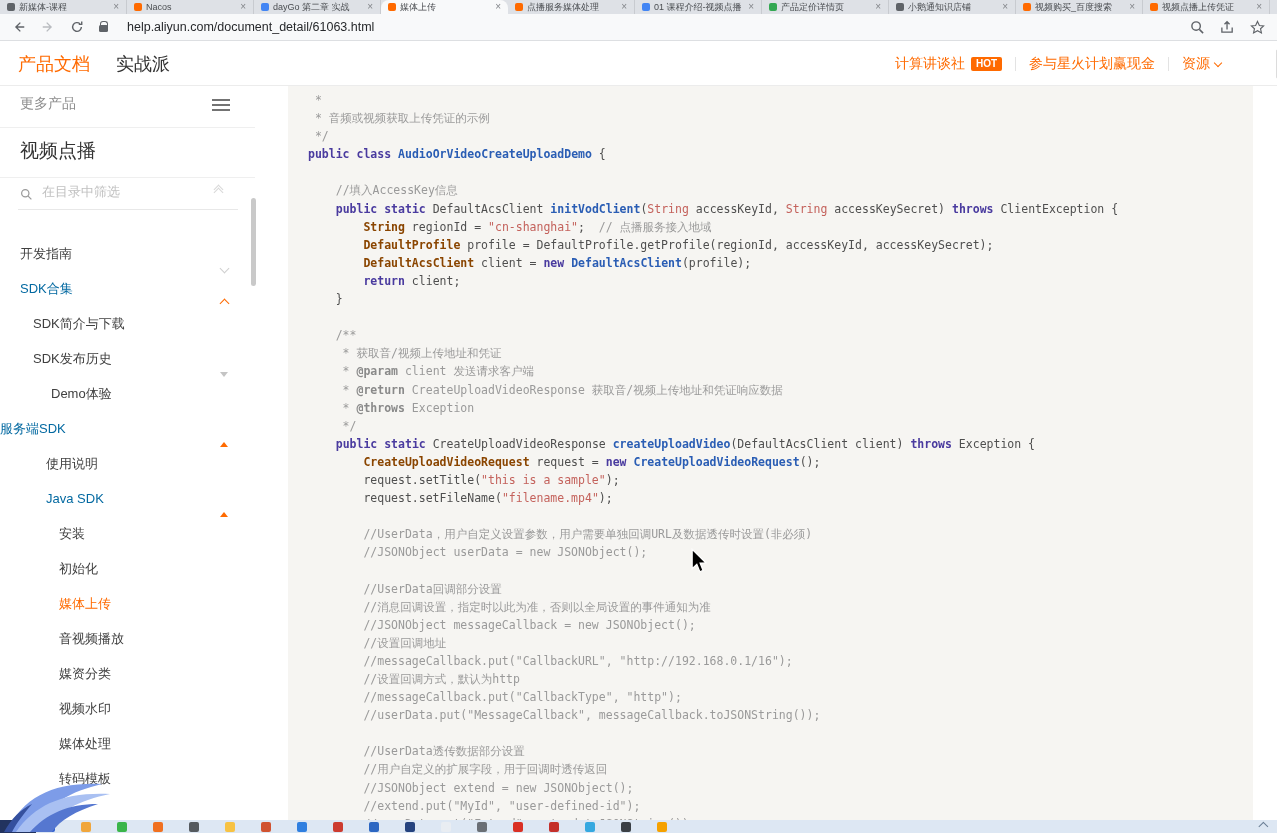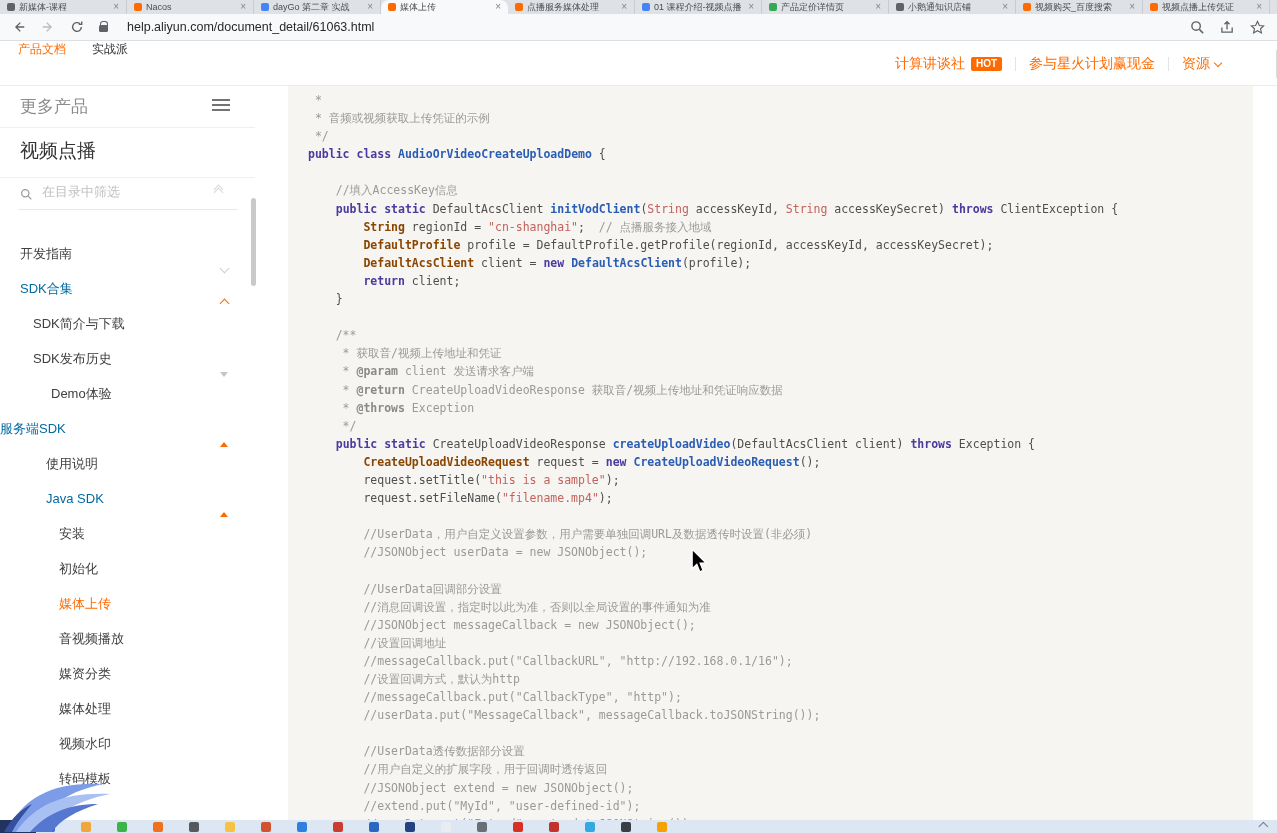--- a/index.html
+++ b/index.html
@@ -17,33 +17,33 @@
 
   #toolbar{position:absolute;left:0;top:14px;width:1277px;height:27px;background:#f8f9fa;border-bottom:1px solid #dddfe2;
            display:flex;align-items:center;padding:0 12px;gap:15px}
   #toolbar svg{display:block}
   .url{font-size:12.5px;color:#27292c;margin-left:4px;flex:1 1 auto}
   .lock{width:9px;height:7px;background:#5f6368;border-radius:1.5px;position:relative;margin-top:3px}
   .lock:before{content:"";position:absolute;left:1px;top:-4px;width:6px;height:5px;border:1.5px solid #5f6368;border-bottom:none;border-radius:3px 3px 0 0}
 
   
   #siteheader{position:absolute;left:0;top:41px;width:1277px;height:45px;background:#fff;border-bottom:1px solid #ececec;z-index:3}
-  #hleft{position:absolute;left:18px;top:0;height:45px;display:flex;gap:26px;font-size:12px}
+  #hleft{position:absolute;left:18px;top:0;height:45px;display:flex;align-items:center;gap:26px;font-size:18px}
   .navorange{color:#ff6a00}
   .navdark{color:#333}
   #hright{position:absolute;left:895px;top:0;height:45px;display:flex;align-items:center;gap:13px;font-size:14px;white-space:nowrap}
   .hot{display:inline-block;background:#ff6a00;color:#fff;font-size:10px;font-weight:bold;line-height:14px;padding:0 5px;border-radius:2px;margin-left:6px;vertical-align:1px}
   .hsep{width:1px;height:14px;background:#e3e3e3}
   .chev-dn-sm{display:inline-block;width:6px;height:6px;border-right:1.5px solid #ff6a00;border-bottom:1.5px solid #ff6a00;transform:rotate(45deg);margin-left:5px;vertical-align:2px}
   #docsearch{margin-left:42px;width:190px;height:30px;border:1px solid #dcdcdc;border-radius:2px;padding:0 10px;font-size:13px;color:#333;background:#fff;outline:none}
   #docsearch::placeholder{color:#8c8c8c}
 
   
   #sidebar{position:absolute;left:0;top:86px;width:272px;height:747px;background:#fff;z-index:2}
-  #moreprod{position:absolute;left:20px;top:9px;font-size:17px;color:#8c8c8c}
+  #moreprod{position:absolute;left:20px;top:9px;font-size:14px;color:#8c8c8c}
   #burger{position:absolute;left:212px;top:13px;width:18px;height:12px}
   #burger i{display:block;height:2px;background:#737373;margin-bottom:3px}
   .sdiv{position:absolute;left:0;width:255px;height:1px;background:#efefef}
   #prodtitle{position:absolute;left:20px;top:52px;font-size:19px;color:#333}
   #filterrow{position:absolute;left:18px;top:94px;width:220px;height:30px;border-bottom:1px solid #e8e8e8}
   #filterrow svg{position:absolute;left:2px;top:8px}
   #tocfilter{position:absolute;left:24px;top:4px;width:150px;border:none;outline:none;font-size:13px;color:#555;background:transparent}
   #tocfilter::placeholder{color:#c0c0c0}
   #collapseall{position:absolute;left:197px;top:6px}
   #collapseall i{display:block;width:7px;height:7px;border-right:1.6px solid #d8d8d8;border-bottom:1.6px solid #d8d8d8;transform:rotate(-135deg)}
@@ -206,22 +206,22 @@
       <div class="srow" style="padding-left: 33px;"><span>SDK发布历史</span><span class="arr"><i class="tri down"></i></span></div>
       <div class="srow" style="padding-left: 51px;"><span>Demo体验</span></div>
       <div class="srow on" style=""><span>服务端SDK</span><span class="arr"><i class="tri up"></i></span></div>
       <div class="srow" style="padding-left: 46px;"><span>使用说明</span></div>
       <div class="srow on" style="padding-left: 46px;"><span>Java SDK</span><span class="arr"><i class="tri up"></i></span></div>
       <div class="srow" style="padding-left: 59px;"><span>安装</span></div>
       <div class="srow" style="padding-left: 59px;"><span>初始化</span></div>
       <div class="srow cur" style="padding-left: 59px;"><span>媒体上传</span></div>
       <div class="srow" style="padding-left: 59px;"><span>音视频播放</span></div>
       <div class="srow" style="padding-left: 59px;"><span>媒资分类</span></div>
+      <div class="srow" style="padding-left: 59px;"><span>视频水印</span></div>
       <div class="srow" style="padding-left: 59px;"><span>媒体处理</span></div>
-      <div class="srow" style="padding-left: 59px;"><span>视频水印</span></div>
       <div class="srow" style="padding-left: 59px;"><span>转码模板</span></div>
     </div>
   <div id="sb-thumb"></div>
 </div>
 
 <div id="codeblock">
   <div id="code-lines"><div class="cl"><span class="tk-c"> *</span></div><div class="cl"><span class="tk-c"> * 音频或视频获取上传凭证的示例</span></div><div class="cl"><span class="tk-c"> */</span></div><div class="cl"><span class="tk-k">public</span><span class="tk-p"> </span><span class="tk-k">class</span><span class="tk-p"> </span><span class="tk-f">AudioOrVideoCreateUploadDemo</span><span class="tk-p"> {</span></div><div class="cl">&nbsp;</div><div class="cl"><span class="tk-p">    </span><span class="tk-c">//填入AccessKey信息</span></div><div class="cl"><span class="tk-p">    </span><span class="tk-k">public</span><span class="tk-p"> </span><span class="tk-k">static</span><span class="tk-p"> DefaultAcsClient </span><span class="tk-f">initVodClient</span><span class="tk-p">(</span><span class="tk-b">String</span><span class="tk-p"> accessKeyId, </span><span class="tk-b">String</span><span class="tk-p"> accessKeySecret) </span><span class="tk-k">throws</span><span class="tk-p"> ClientException {</span></div><div class="cl"><span class="tk-p">        </span><span class="tk-t">String</span><span class="tk-p"> regionId = </span><span class="tk-s">"cn-shanghai"</span><span class="tk-p">;  </span><span class="tk-c">// 点播服务接入地域</span></div><div class="cl"><span class="tk-p">        </span><span class="tk-t">DefaultProfile</span><span class="tk-p"> profile = DefaultProfile.getProfile(regionId, accessKeyId, accessKeySecret);</span></div><div class="cl"><span class="tk-p">        </span><span class="tk-t">DefaultAcsClient</span><span class="tk-p"> client = </span><span class="tk-k">new</span><span class="tk-p"> </span><span class="tk-f">DefaultAcsClient</span><span class="tk-p">(profile);</span></div><div class="cl"><span class="tk-p">        </span><span class="tk-k">return</span><span class="tk-p"> client;</span></div><div class="cl"><span class="tk-p">    }</span></div><div class="cl">&nbsp;</div><div class="cl"><span class="tk-c">    /**</span></div><div class="cl"><span class="tk-c">     * 获取音/视频上传地址和凭证</span></div><div class="cl"><span class="tk-c">     * </span><span class="tk-d">@param</span><span class="tk-c"> client 发送请求客户端</span></div><div class="cl"><span class="tk-c">     * </span><span class="tk-d">@return</span><span class="tk-c"> CreateUploadVideoResponse 获取音/视频上传地址和凭证响应数据</span></div><div class="cl"><span class="tk-c">     * </span><span class="tk-d">@throws</span><span class="tk-c"> Exception</span></div><div class="cl"><span class="tk-c">     */</span></div><div class="cl"><span class="tk-p">    </span><span class="tk-k">public</span><span class="tk-p"> </span><span class="tk-k">static</span><span class="tk-p"> CreateUploadVideoResponse </span><span class="tk-f">createUploadVideo</span><span class="tk-p">(DefaultAcsClient client) </span><span class="tk-k">throws</span><span class="tk-p"> Exception {</span></div><div class="cl"><span class="tk-p">        </span><span class="tk-t">CreateUploadVideoRequest</span><span class="tk-p"> request = </span><span class="tk-k">new</span><span class="tk-p"> </span><span class="tk-f">CreateUploadVideoRequest</span><span class="tk-p">();</span></div><div class="cl"><span class="tk-p">        request.setTitle(</span><span class="tk-s">"this is a sample"</span><span class="tk-p">);</span></div><div class="cl"><span class="tk-p">        request.setFileName(</span><span class="tk-s">"filename.mp4"</span><span class="tk-p">);</span></div><div class="cl">&nbsp;</div><div class="cl"><span class="tk-p">        </span><span class="tk-c">//UserData，用户自定义设置参数，用户需要单独回调URL及数据透传时设置(非必须)</span></div><div class="cl"><span class="tk-p">        </span><span class="tk-c">//JSONObject userData = new JSONObject();</span></div><div class="cl">&nbsp;</div><div class="cl"><span class="tk-p">        </span><span class="tk-c">//UserData回调部分设置</span></div><div class="cl"><span class="tk-p">        </span><span class="tk-c">//消息回调设置，指定时以此为准，否则以全局设置的事件通知为准</span></div><div class="cl"><span class="tk-p">        </span><span class="tk-c">//JSONObject messageCallback = new JSONObject();</span></div><div class="cl"><span class="tk-p">        </span><span class="tk-c">//设置回调地址</span></div><div class="cl"><span class="tk-p">        </span><span class="tk-c">//messageCallback.put("CallbackURL", "http://192.168.0.1/16");</span></div><div class="cl"><span class="tk-p">        </span><span class="tk-c">//设置回调方式，默认为http</span></div><div class="cl"><span class="tk-p">        </span><span class="tk-c">//messageCallback.put("CallbackType", "http");</span></div><div class="cl"><span class="tk-p">        </span><span class="tk-c">//userData.put("MessageCallback", messageCallback.toJSONString());</span></div><div class="cl">&nbsp;</div><div class="cl"><span class="tk-p">        </span><span class="tk-c">//UserData透传数据部分设置</span></div><div class="cl"><span class="tk-p">        </span><span class="tk-c">//用户自定义的扩展字段，用于回调时透传返回</span></div><div class="cl"><span class="tk-p">        </span><span class="tk-c">//JSONObject extend = new JSONObject();</span></div><div class="cl"><span class="tk-p">        </span><span class="tk-c">//extend.put("MyId", "user-defined-id");</span></div><div class="cl"><span class="tk-p">        </span><span class="tk-c">//userData.put("Extend", extend.toJSONString());</span></div></div>
 </div>
 
 <svg id="wing" width="122" height="55" viewBox="0 0 122 55">

